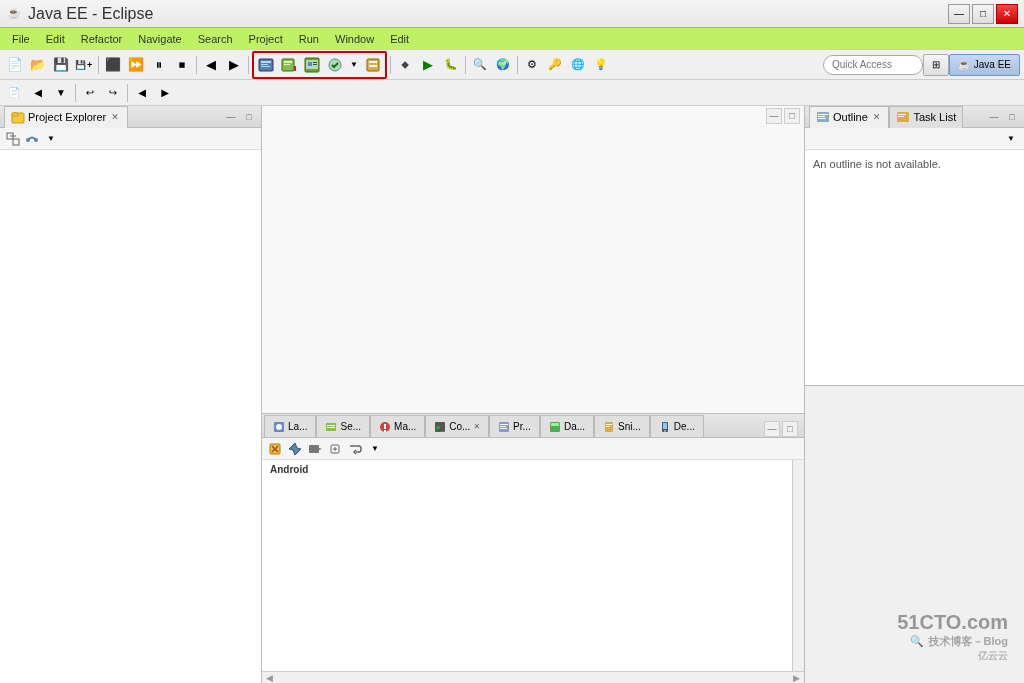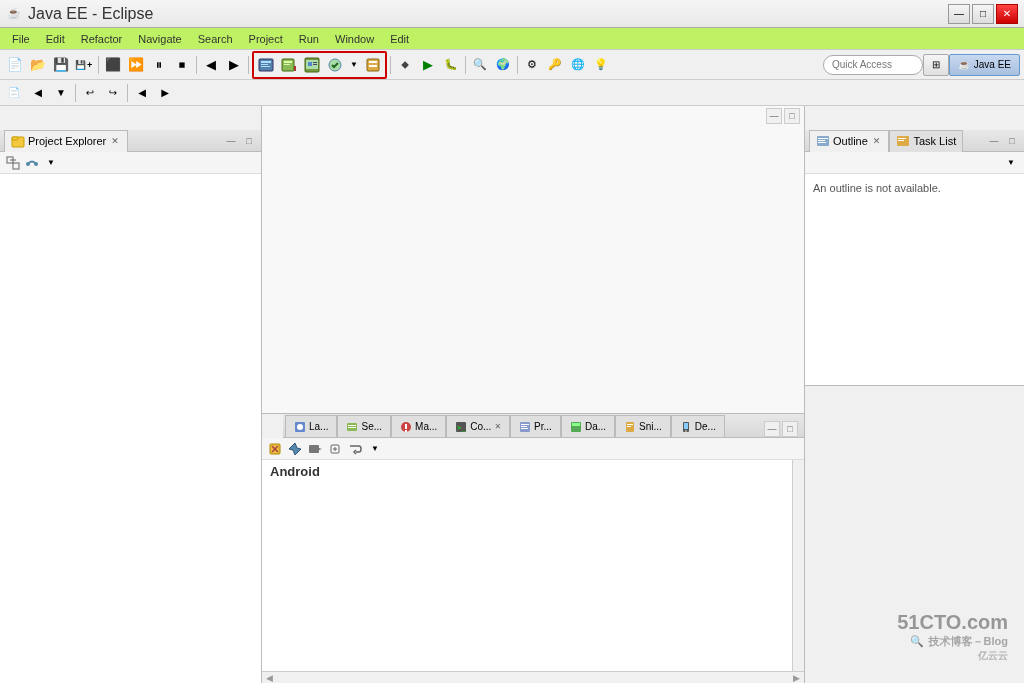--- a/index.html
+++ b/index.html
@@ -154,21 +154,20 @@
       border-right: 1px solid #bbb;
       flex-shrink: 0;
     }
     .panel-header {
       background: linear-gradient(to bottom, #e8e8e8, #d8d8d8);
       border-bottom: 1px solid #bbb;
       display: flex;
       align-items: center;
       height: 22px;
       padding: 0 4px;
-      margin-top: 24px;
     }
     .panel-tab {
       display: flex;
       align-items: center;
       gap: 3px;
       padding: 2px 6px;
       font-size: 11px;
       cursor: pointer;
       background: #f0f0f0;
       border: 1px solid #bbb;
@@ -251,21 +250,20 @@
       flex-direction: column;
       border-top: 1px solid #bbb;
     }
     .tab-bar {
       background: linear-gradient(to bottom, #e8e8e8, #d8d8d8);
       border-bottom: 1px solid #bbb;
       display: flex;
       align-items: flex-end;
       height: 24px;
       padding: 0 2px;
-      margin-left: 21px;
     }
     .tab {
       display: flex;
       align-items: center;
       gap: 3px;
       padding: 2px 8px;
       font-size: 10px;
       cursor: pointer;
       border: 1px solid #bbb;
       border-bottom: none;
@@ -297,21 +295,21 @@
       gap: 2px;
     }
     .bottom-body {
       flex: 1;
       background: white;
       padding: 4px 8px;
       overflow: auto;
       position: relative;
     }
     .bottom-body-text {
-      font-size: 13px;
+      font-size: 10px;
       font-weight: bold;
       color: #333;
     }
     .scrollbar-right {
       position: absolute;
       right: 0;
       top: 0;
       width: 12px;
       height: 100%;
       background: #f0f0f0;

